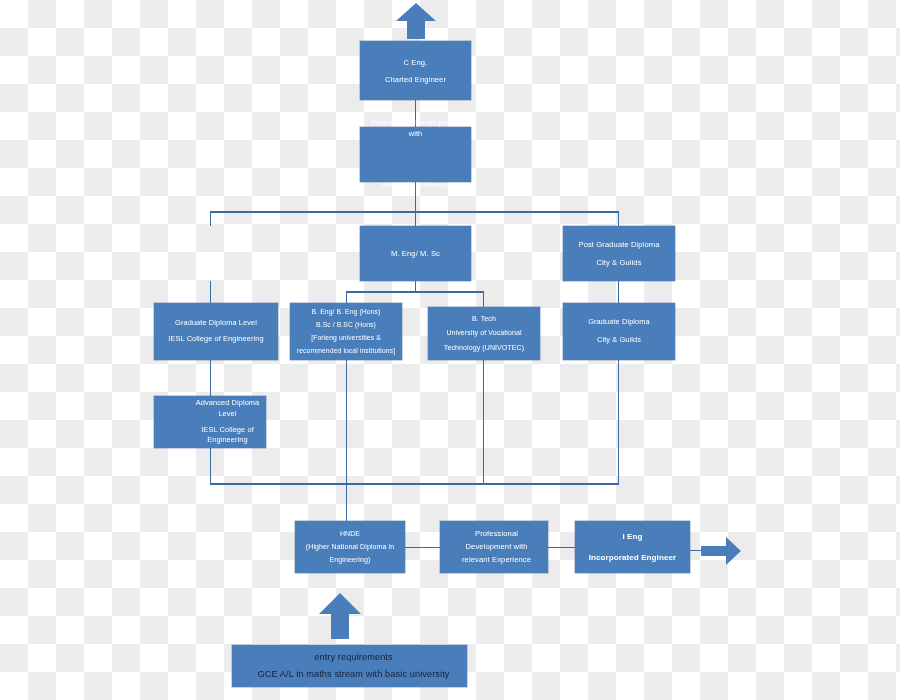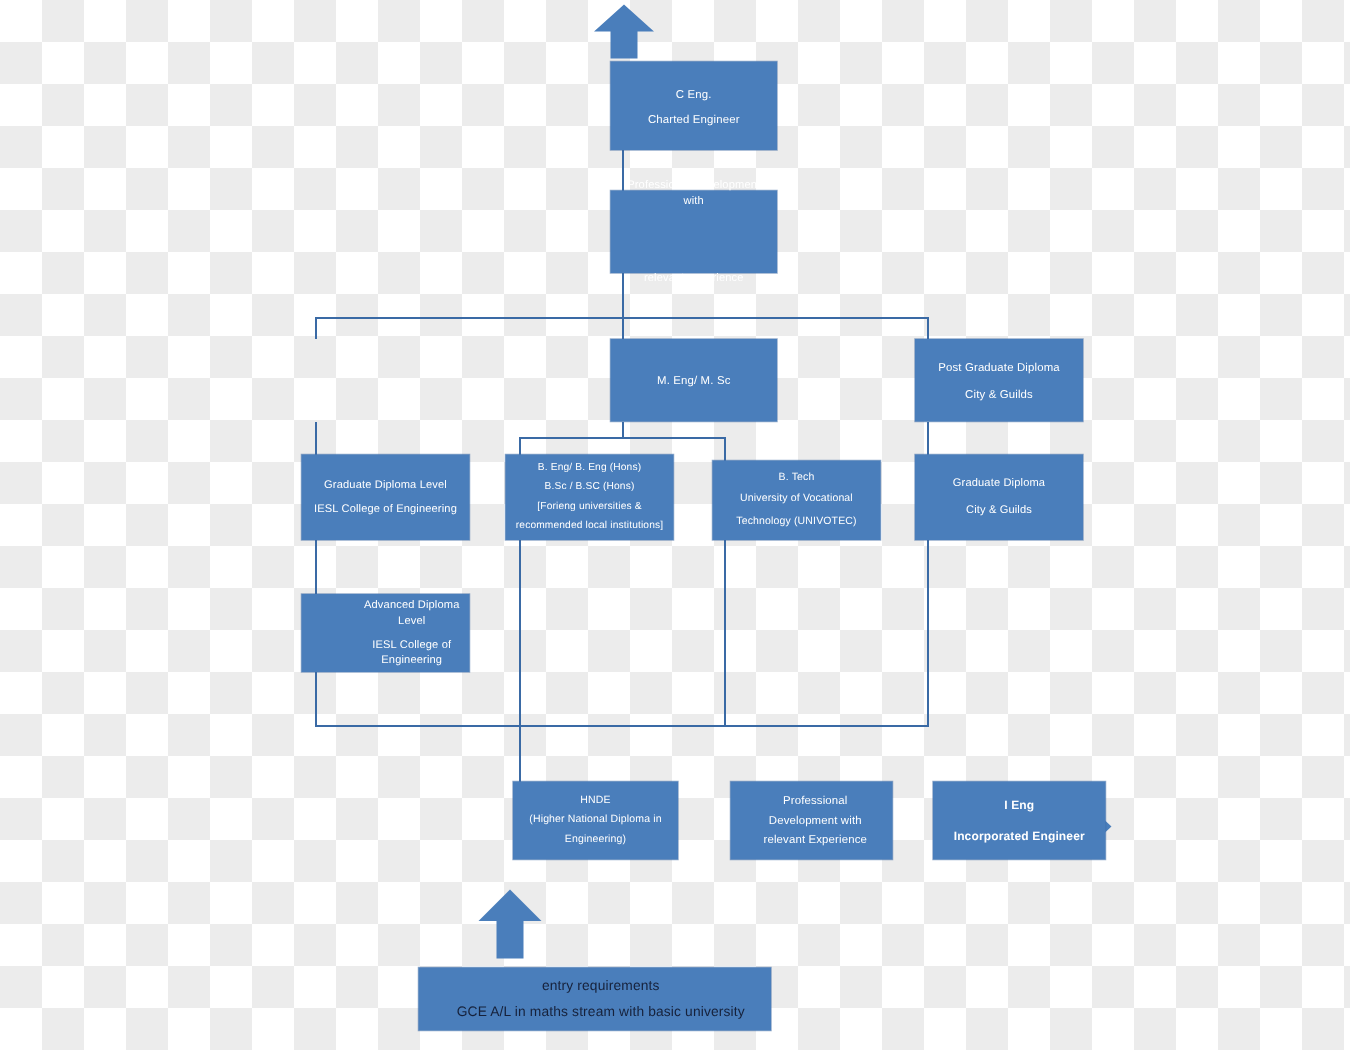--- a/index.html
+++ b/index.html
@@ -41,21 +41,20 @@
     color: #ffffff;
     display: flex;
     flex-direction: column;
     align-items: center;
     justify-content: center;
     text-align: center;
     line-height: 1.45;
     padding: 2px 4px;
     letter-spacing: 0.1px;
     box-shadow: 0 0 0 0.5px rgba(58,104,160,0.55);
-    margin-left: 47px;
   }
   .node .line {
     display: block;
     width: 100%;
   }
   .node.align-left {
     align-items: flex-start;
     text-align: center;
     padding-left: 9px;
   }
@@ -65,21 +64,21 @@
   .node.dark-text.align-left { padding-left: 12px; }
 
   
   #node-ceng           { left:360px; top:41px;  width:111px; height:59px;  font-size:7.6px; }
   #node-ceng .line + .line { margin-top: 6px; }
   #node-profdev-top    { left:360px; top:127px; width:111px; height:55px;  font-size:7.4px;gap:40px; }
   #node-member-iesl    { left:154px; top:226px; width:112px; height:55px;  font-size:7.6px; }
   #node-meng           { left:360px; top:226px; width:111px; height:55px;  font-size:7.6px; }
   #node-pgdip          { left:563px; top:226px; width:112px; height:55px;  font-size:7.6px; }
   #node-pgdip .line + .line { margin-top: 7px; }
-  #node-grad-dip-iesl  { left:154px; top:303px; width:112px; height:57px;  font-size:7.4px; }
+  #node-grad-dip-iesl  { left:154px; top:303px; width:124px; height:57px;  font-size:7.4px; }
   #node-grad-dip-iesl .line + .line { margin-top: 5px; }
   #node-beng           { left:290px; top:303px; width:112px; height:57px;  font-size:6.8px; }
   #node-beng .line + .line { margin-top: 3px; }
   #node-btech          { left:428px; top:307px; width:112px; height:53px;  font-size:7.0px; }
   #node-btech .line + .line { margin-top: 4px; }
   #node-grad-dip-cg    { left:563px; top:303px; width:112px; height:57px;  font-size:7.4px; }
   #node-grad-dip-cg .line + .line { margin-top: 7px; }
   #node-adv-dip        { left:154px; top:396px; width:112px; height:52px;  font-size:7.4px;padding-left:39px; }
   #node-adv-dip .line + .line { margin-top: 5px; }
   #node-hnde           { left:295px; top:521px; width:110px; height:52px;  font-size:7.0px; }

